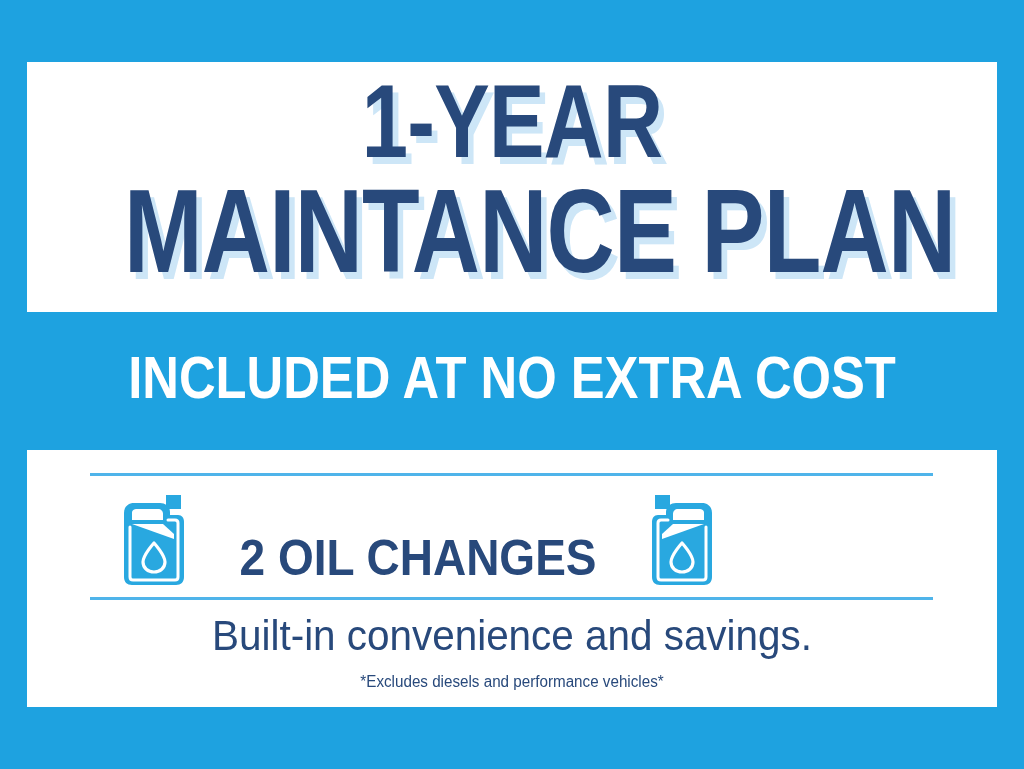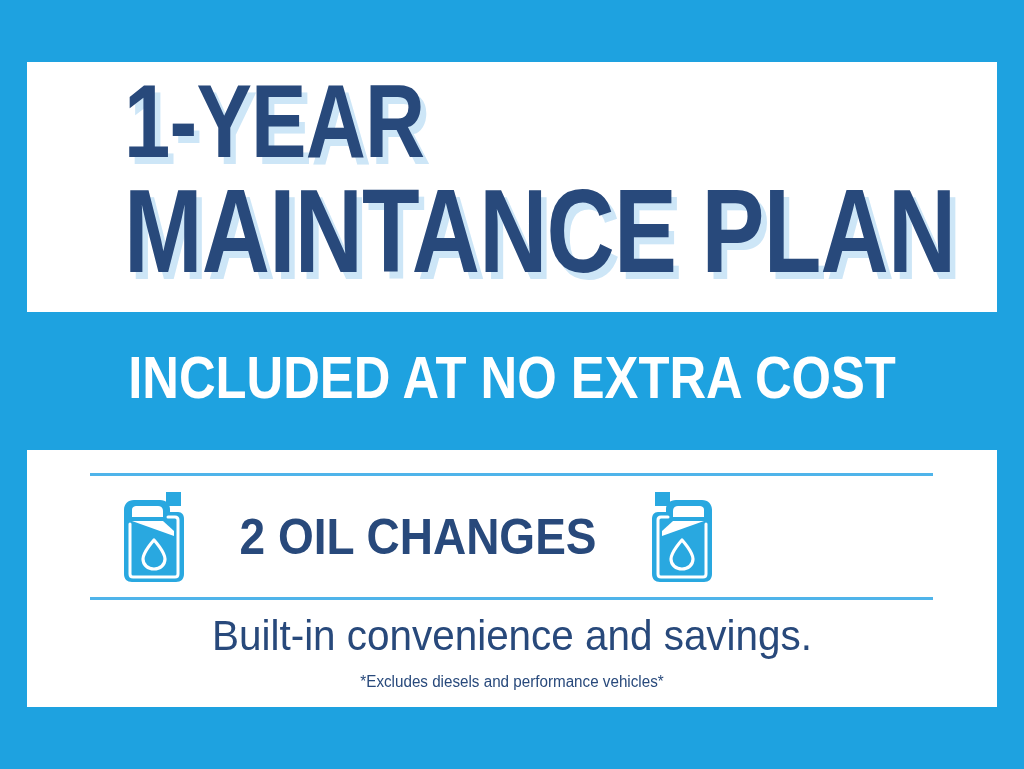--- a/index.html
+++ b/index.html
@@ -37,20 +37,21 @@
     width: 970px;
     height: 257px;
   }
 
   
   #headline-stack {
     position: absolute;
     left: 0;
     right: 0;
     top: 10px;
+    text-align: center;
   }
 
   .headline-line {
     color: #28497B;
     font-weight: 700;
     line-height: 0.95;
     letter-spacing: -1px;
     text-transform: uppercase;
     transform: scaleX(0.80);
     transform-origin: center center;
@@ -97,21 +98,21 @@
   #rule-bottom { top: 597px; }
 
   
   #feature-row {
     position: absolute;
     left: 27px;
     top: 487px;
     width: 782px;
     height: 100px;
     display: flex;
-    align-items: center;
+    align-items: flex-end;
     justify-content: center;
     gap: 36px;
   }
 
   .jug-icon {
     width: 72px;
     height: 94px;
     flex: 0 0 auto;
     display: block;
   }

